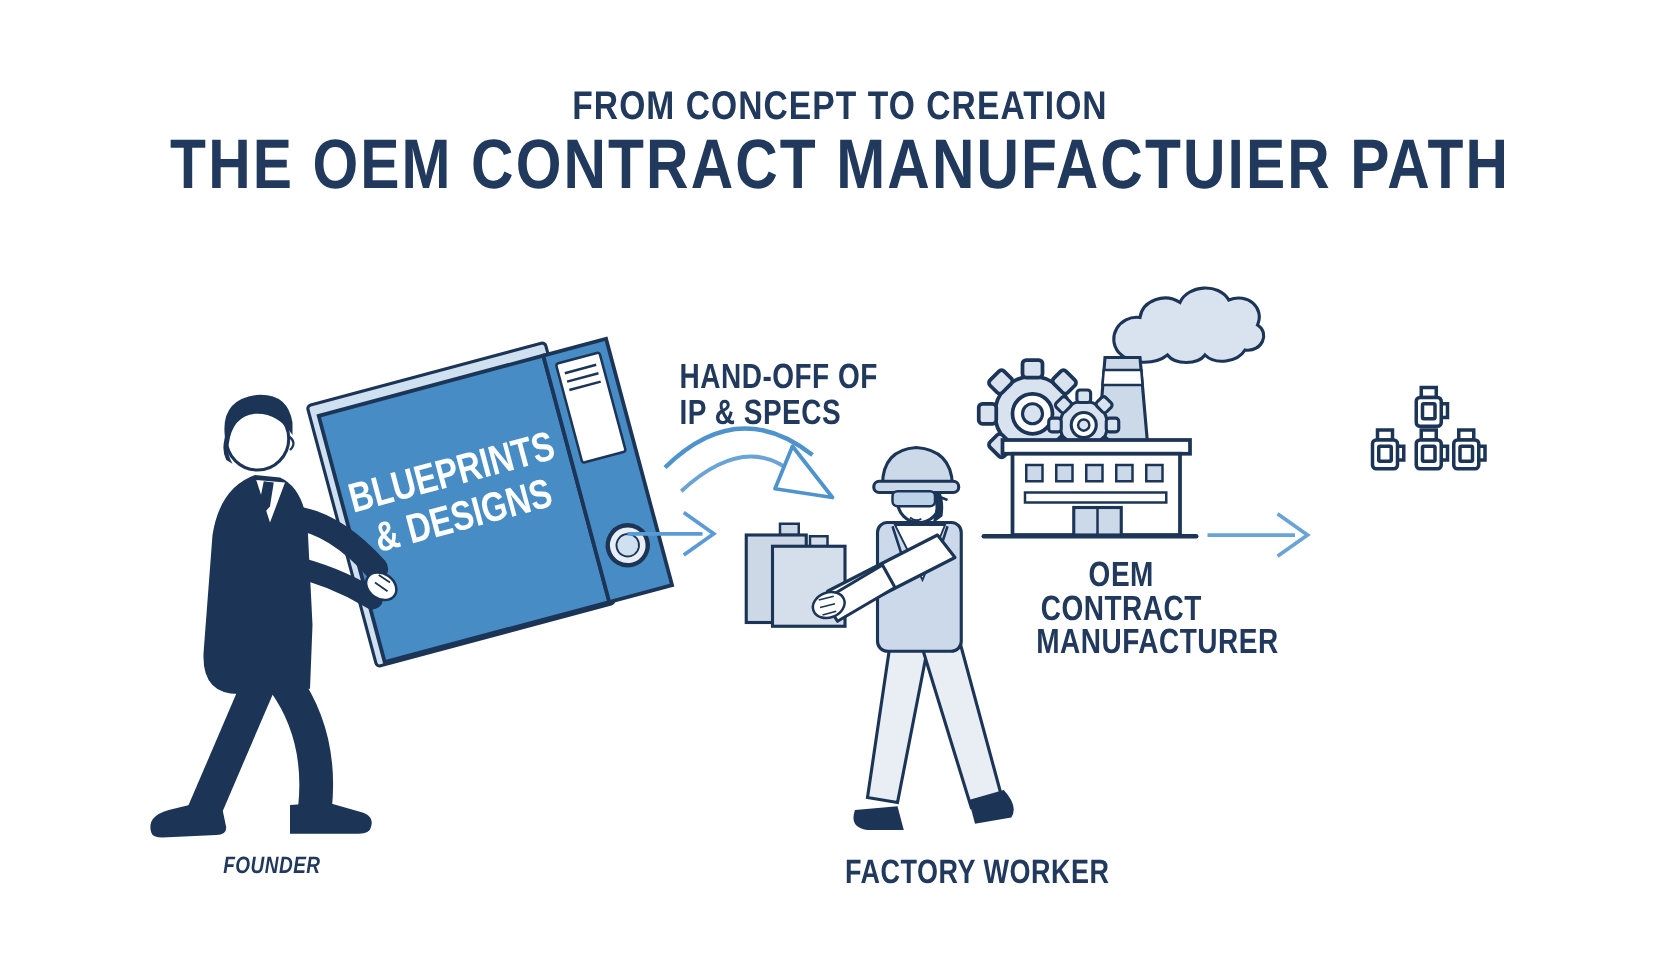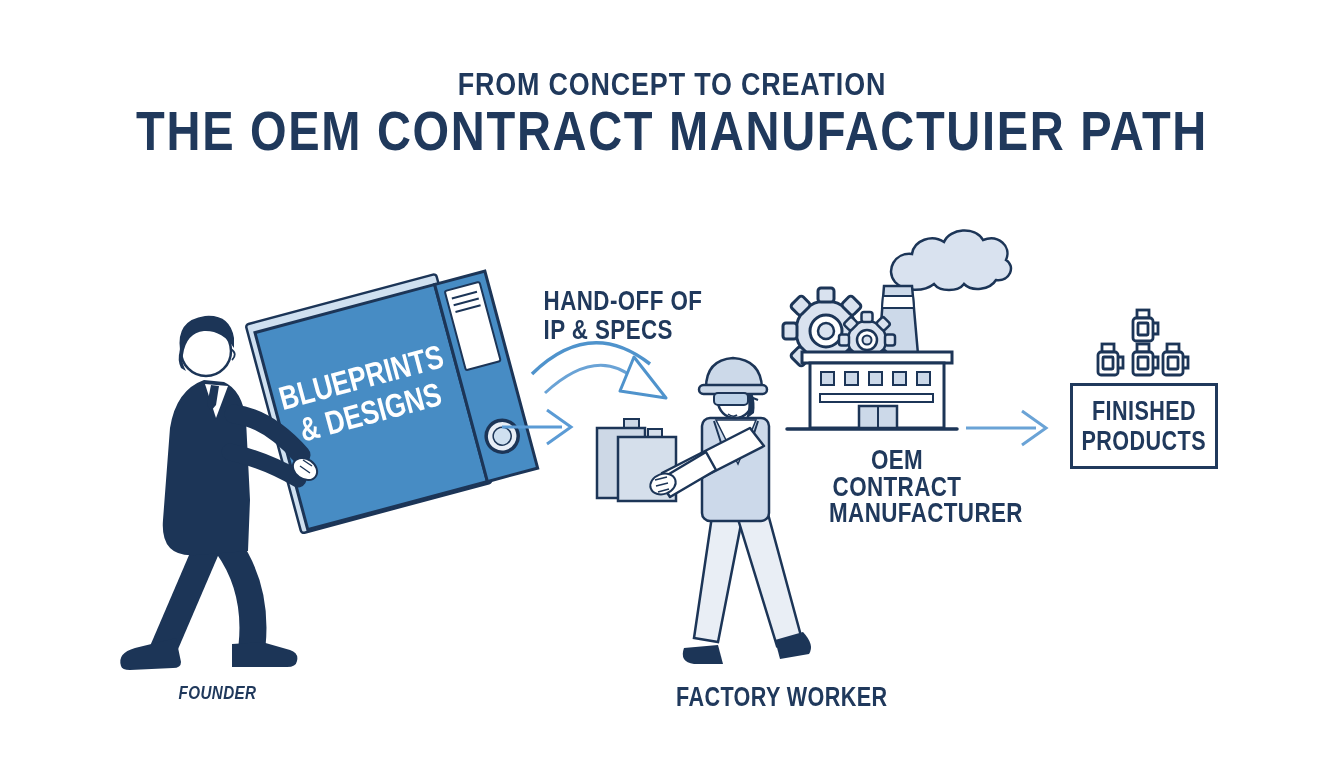--- a/index.html
+++ b/index.html
@@ -210,18 +210,14 @@
   <div class="txt cap-worker">
     <div class="line">FACTORY WORKER</div>
   </div>
 
   <div class="txt oem">
     <div class="line">OEM</div>
     <div class="line">CONTRACT</div>
     <div class="line">MANUFACTURER</div>
   </div>
 
-  <div class="finished-box">
-    <div class="line" style="transform:scaleX(0.8)">FINISHED</div>
-    <div class="line" style="transform:scaleX(0.8)">PRODUCTS</div>
-  </div>
 
 </div>
 
 </body></html>

